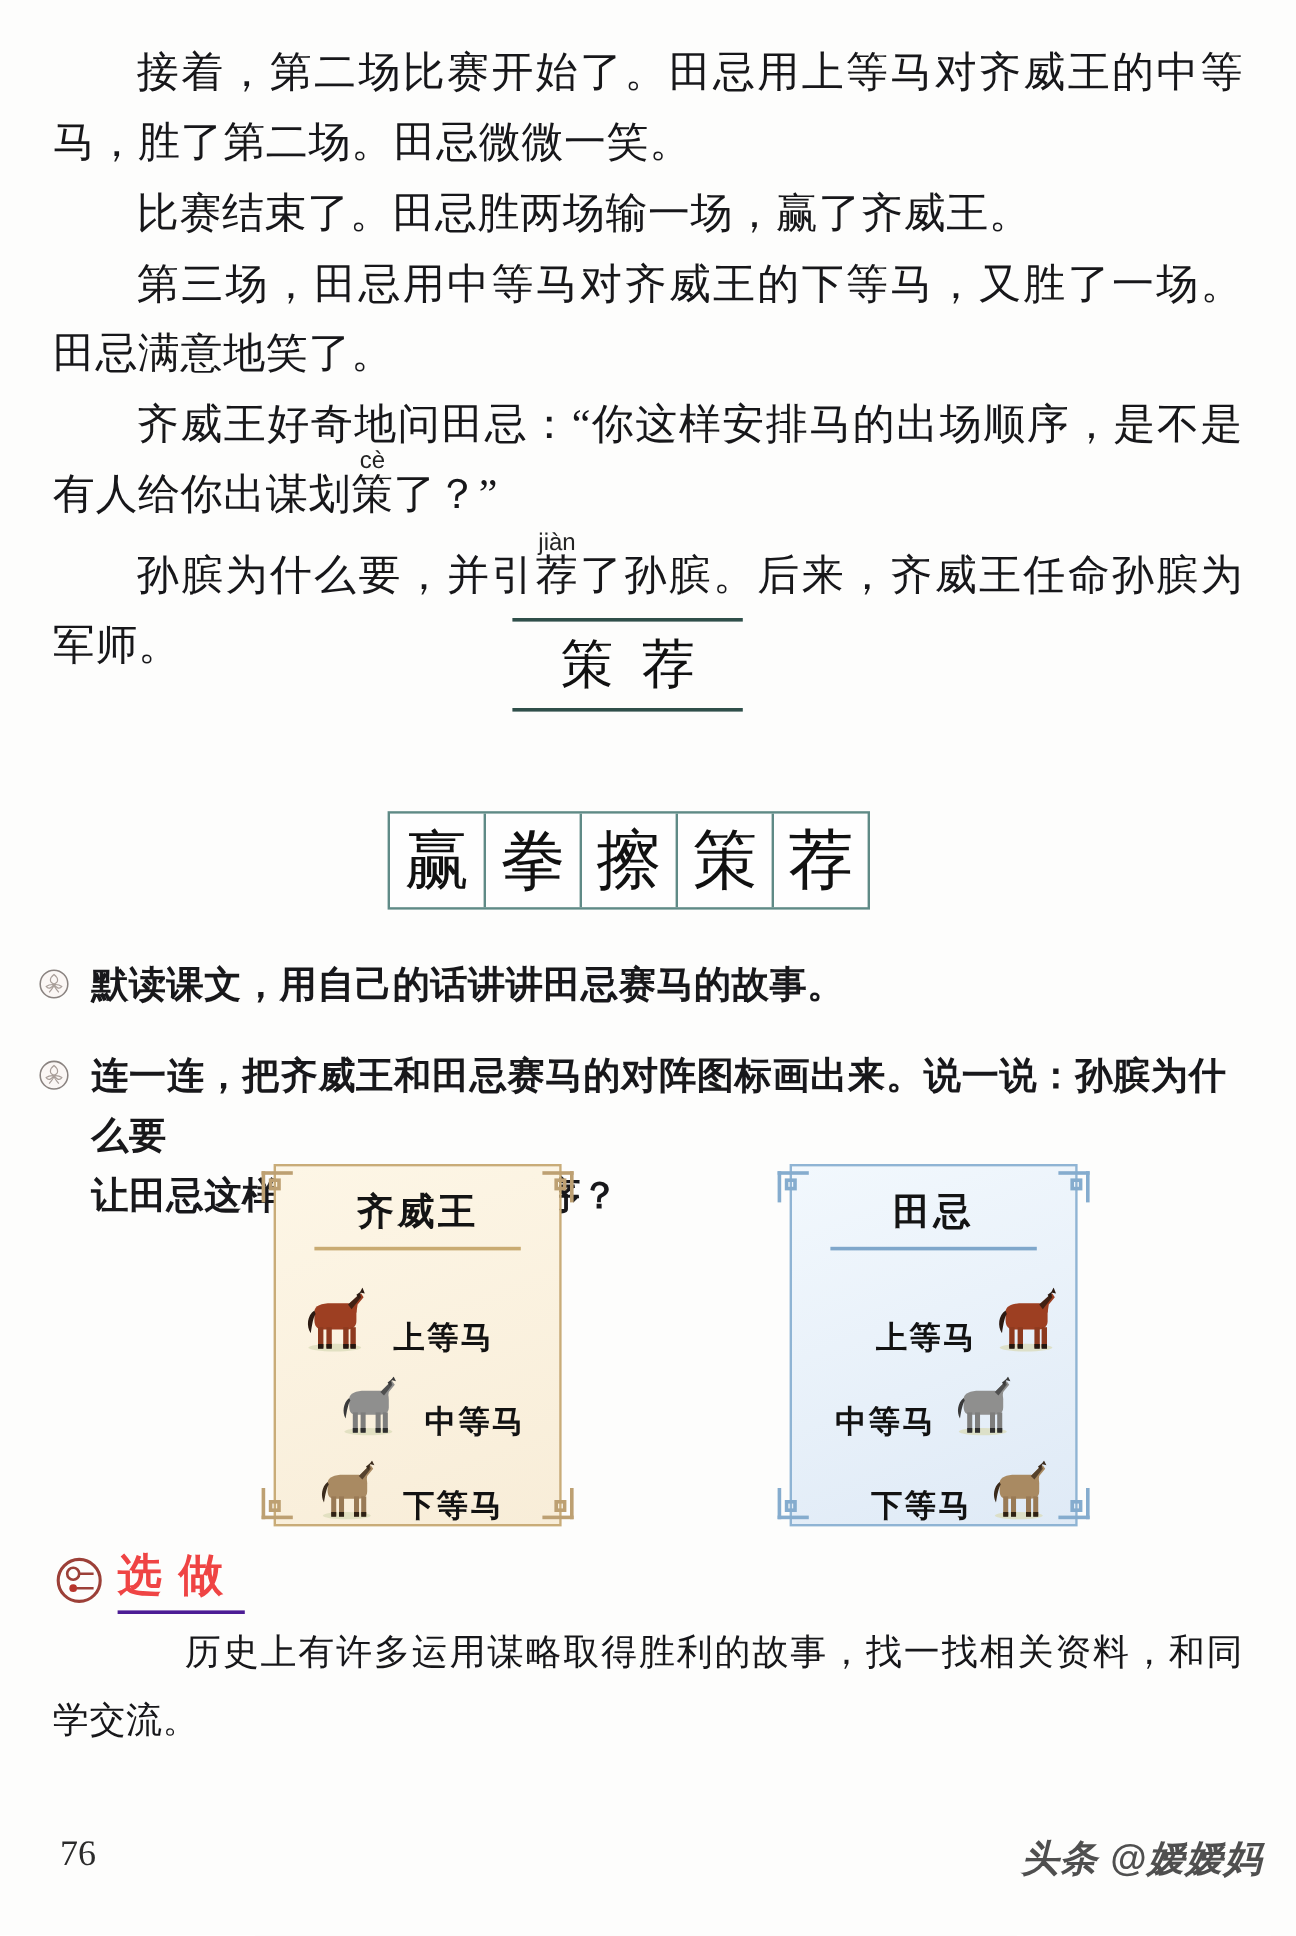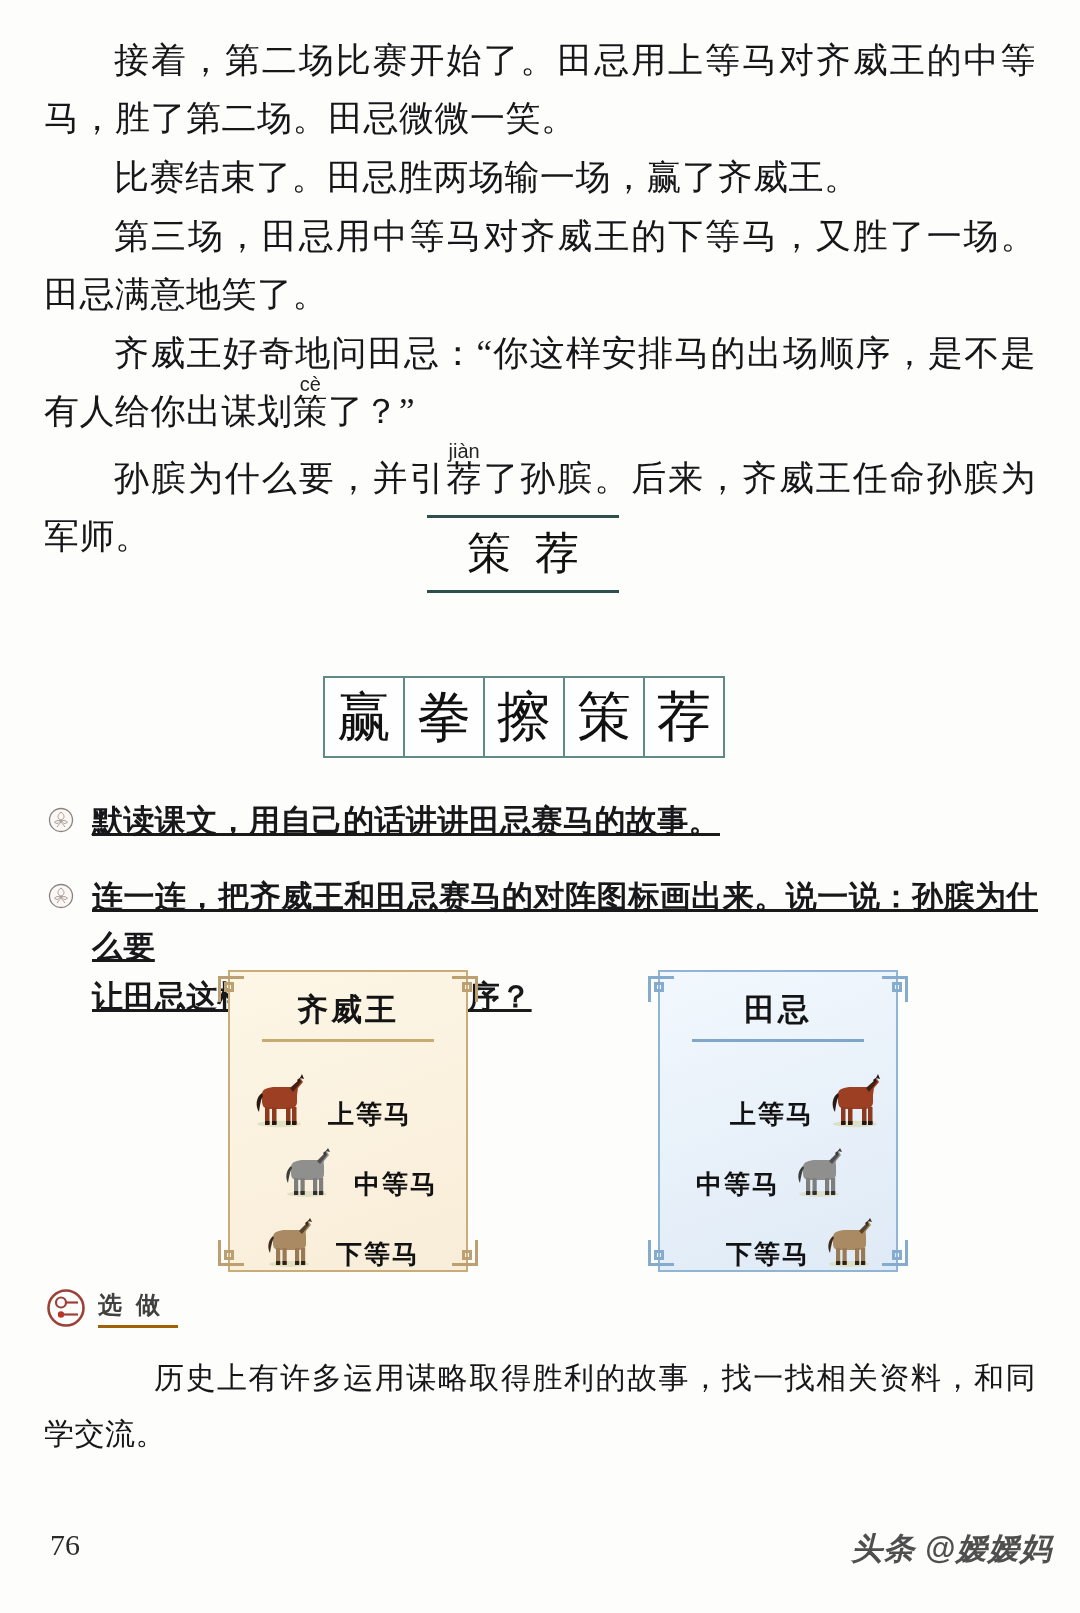--- a/index.html
+++ b/index.html
@@ -92,24 +92,23 @@
     border-right: 2px solid #5f8a86;
     font-size: 54px;
     line-height: 1;
     color: #111;
   }
   .char-cell:last-child { border-right: none; }
 
   
   .exercises {
     position: absolute;
-    left: 48px;
+    left: 32px;
     top: 796px;
     width: 990px;
-    text-decoration: underline;
   }
   .ex-item {
     display: flex;
     align-items: flex-start;
     margin-bottom: 26px;
   }
   .ex-bullet {
     flex: 0 0 auto;
     width: 26px;
     height: 26px;
@@ -243,27 +242,27 @@
     display: flex;
     align-items: center;
   }
   .opt-badge {
     width: 40px;
     height: 40px;
     flex: 0 0 auto;
   }
   .opt-label {
     margin-left: 12px;
-    font-size: 24px;
+    font-size: 37px;
     letter-spacing: 14px;
-    color: #404040;
+    color: #ef4444;
     font-family: "Liberation Sans", "DejaVu Sans", sans-serif;
     font-weight: 700;
     padding-bottom: 4px;
-    border-bottom: 3px solid #a16207;
+    border-bottom: 3px solid #4c1d95;
     padding-right: 4px;
   }
 
   .optional-body {
     position: absolute;
     left: 44px;
     top: 1350px;
     width: 992px;
   }
   .optional-body .para {

